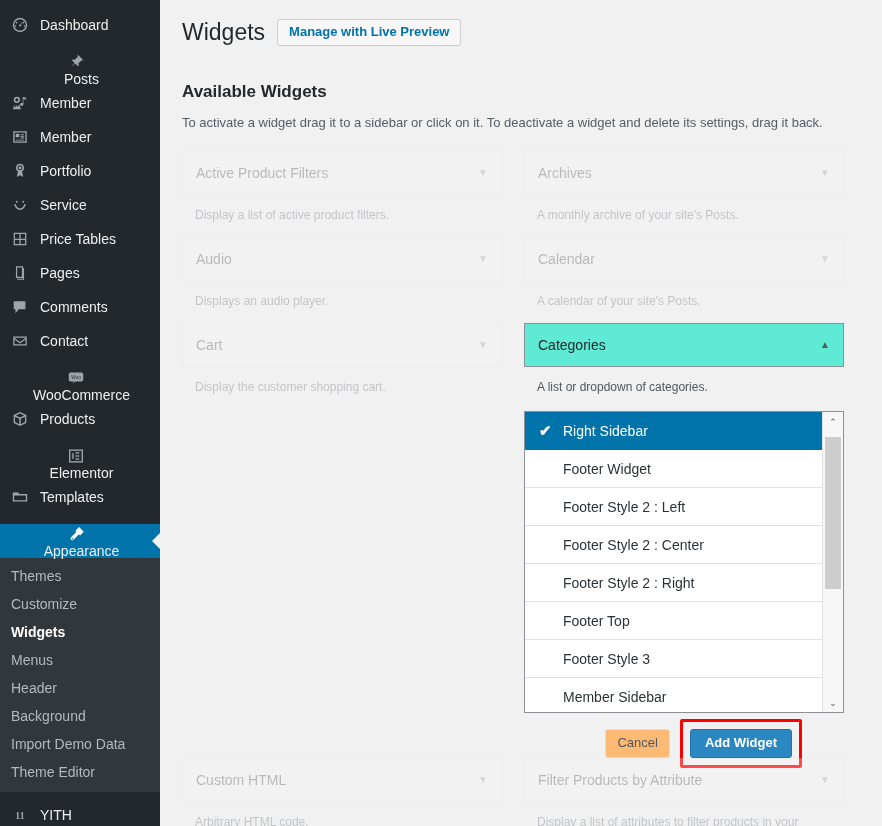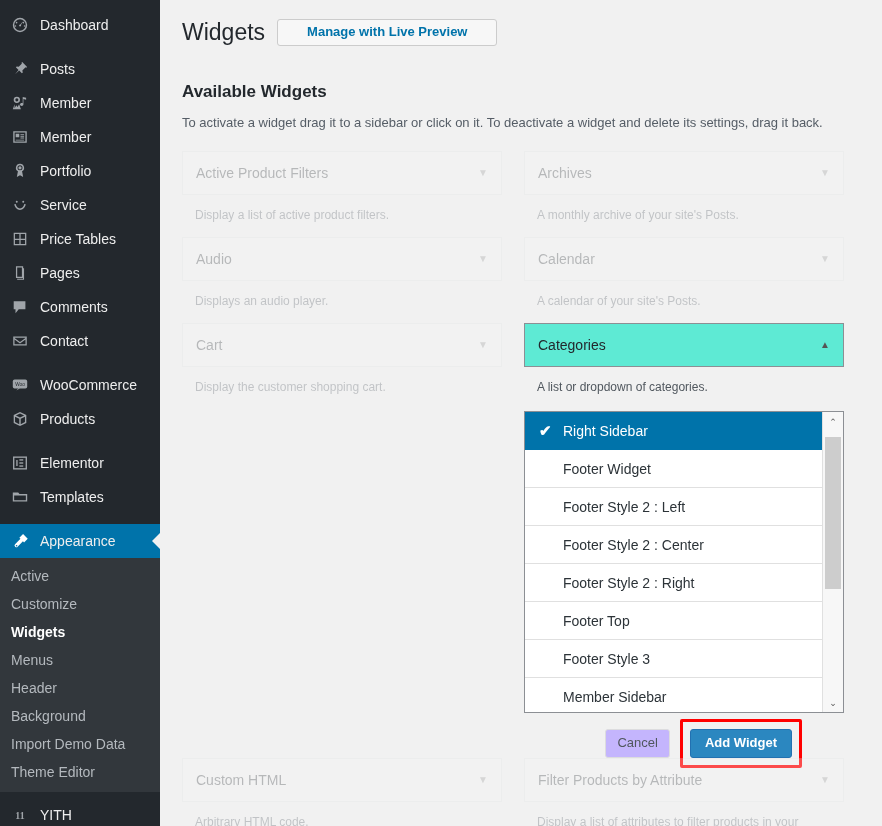--- a/index.html
+++ b/index.html
@@ -22,21 +22,21 @@
   }
   .menu-top { padding-top: 8px; }
   .menu-item {
     display: flex; align-items: center;
     height: 34px;
     padding: 0 8px 0 11px;
     color: #eee;
     position: relative;
   }
   .menu-item .mlabel { font-size: 14px; line-height: 1; color: #eeeeee; }
-  .menu-item.sep-before { margin-top: 10px; }
+  .menu-item.sep-before { margin-top: 10px; flex-direction: column; }
   .menu-item.active {
     background: #0073aa;
     color: #fff;
     font-weight: 400;
   }
   .menu-item.active::after {
     content: "";
     position: absolute; right: 0; top: 50%;
     transform: translateY(-50%);
     border-style: solid;
@@ -78,21 +78,21 @@
     font-size: 23px; font-weight: 400; color: #23282d;
     line-height: 29px;
   }
   #live-preview-btn {
     display: inline-block;
     border: 1px solid #ccc;
     background: #f7f7f7;
     color: #0073aa;
     font-size: 13px;
     font-weight: bold;
-    padding: 4px 29px 5px;
+    padding: 4px 11px 5px;
     border-radius: 3px;
     line-height: 16px;
     cursor: pointer;
   }
 
   #available-heading {
     font-size: 17px; font-weight: bold; color: #23282d;
     margin-top: 35px;
   }
   #available-desc {
@@ -212,21 +212,21 @@
   #widget-actions {
     margin-top: 10px;
     display: flex; align-items: center; justify-content: flex-end;
     gap: 0;
     position: relative;
     height: 40px;
     padding-right: 42px;
   }
   #cancel-btn {
     font-size: 13px; color: #50575e;
-    background: #c4b5fd;
+    background: #fdba74;
     border: 1px solid #dcdcde;
     border-radius: 3px;
     padding: 5px 11px 6px;
     line-height: 16px;
     cursor: pointer;
   }
   #add-widget-wrap {
     position: relative;
     margin-left: 10px;
     padding: 7px;
@@ -400,21 +400,21 @@
       <span class="micon">
         <svg width="18" height="18" viewBox="0 0 20 20" fill="currentColor">
             <path d="M13.4 2.3l-4.1 4.1 1.2 1.2-5.7 5.7a2 2 0 102.8 2.8l5.7-5.7 1.2 1.2 4.1-4.1-5.2-5.2zM6.2 16.2a.9.9 0 110-1.8.9.9 0 010 1.8z"></path>
           </svg>
       </span>
       <span class="mlabel">Appearance</span>
     </div>
   </div>
 
   <div class="submenu">
-    <a class="submenu-item">Active</a>
+    <a class="submenu-item">Themes</a>
     <a class="submenu-item">Customize</a>
     <a class="submenu-item current">Widgets</a>
     <a class="submenu-item">Menus</a>
     <a class="submenu-item">Header</a>
     <a class="submenu-item">Background</a>
     <a class="submenu-item">Import Demo Data</a>
     <a class="submenu-item">Theme Editor</a>
   </div>
 
   <div class="menu-item" style="margin-top:6px">

